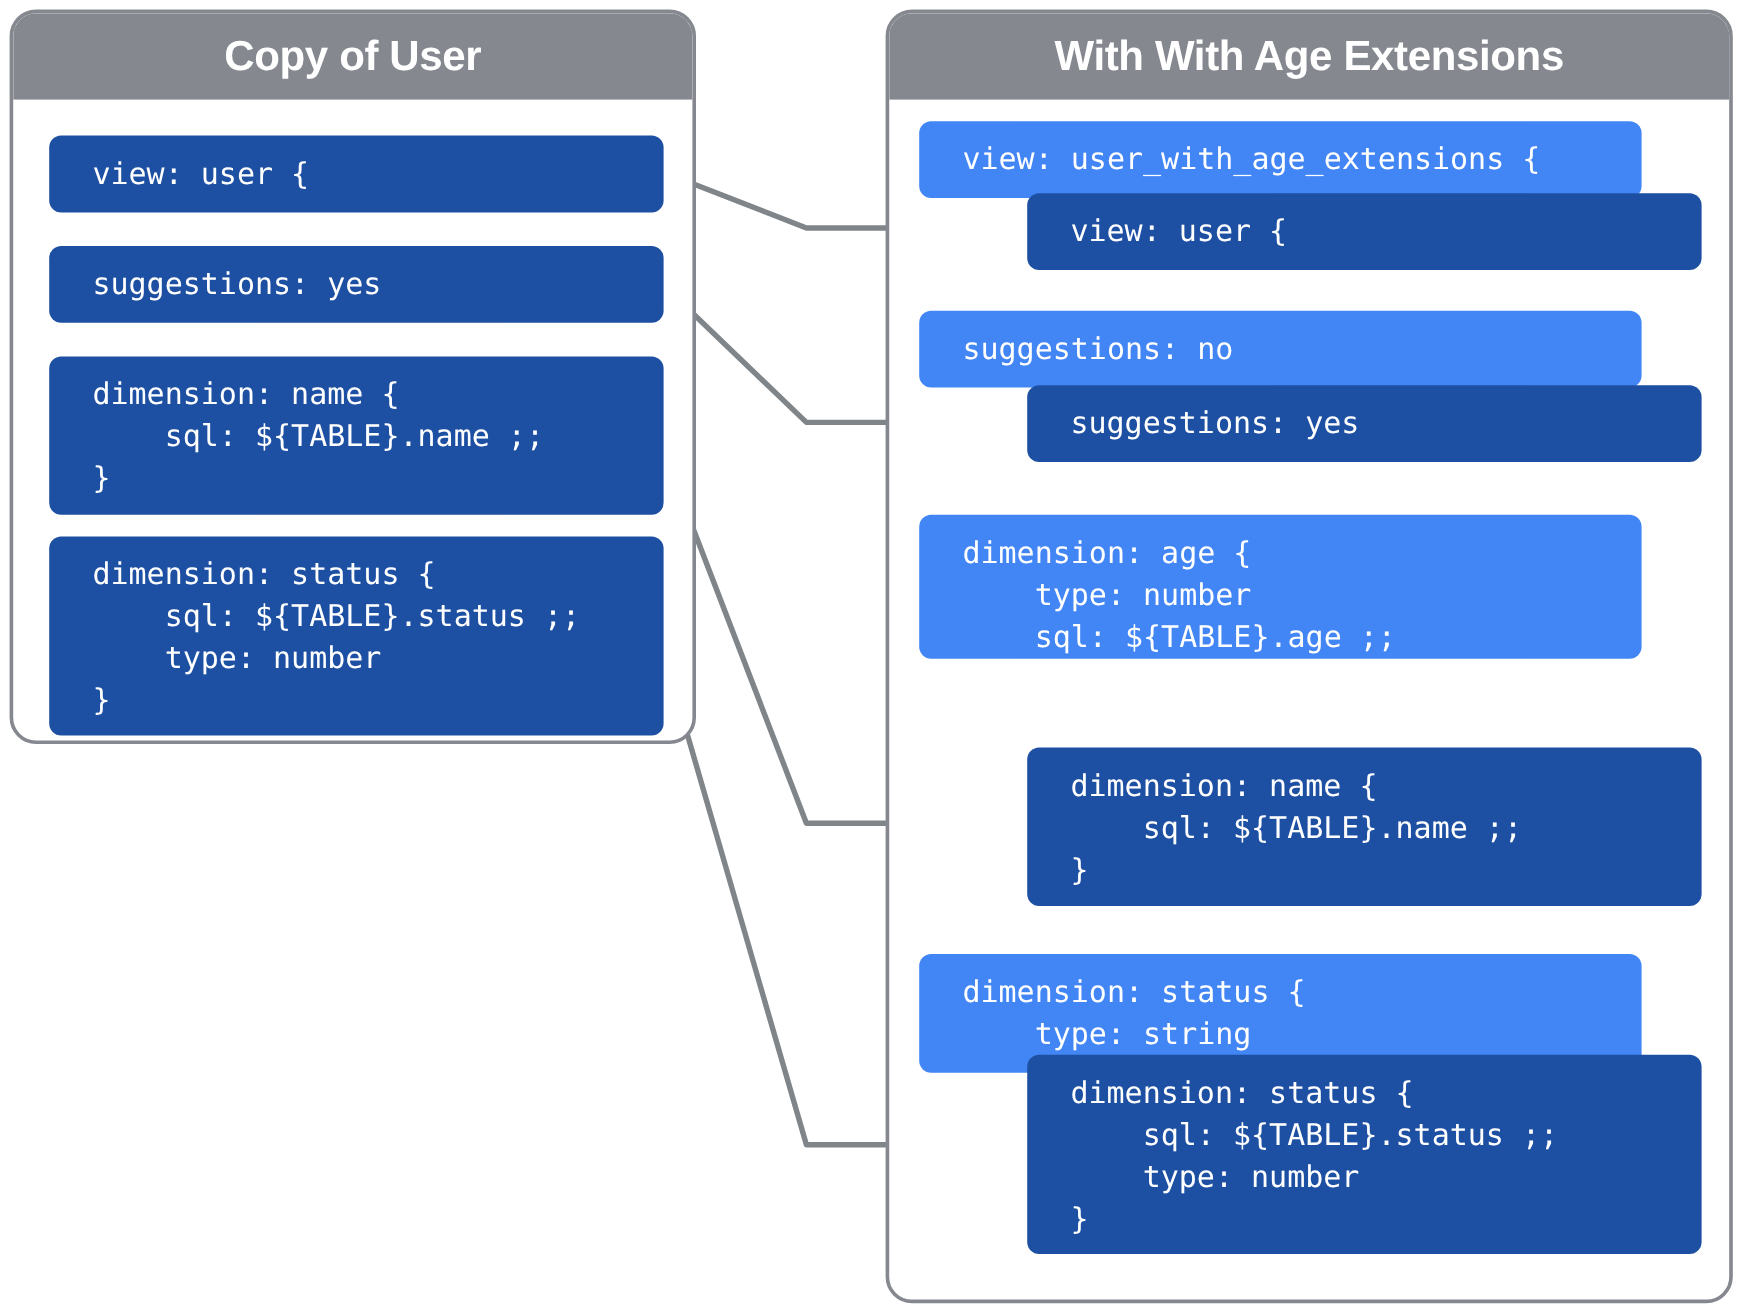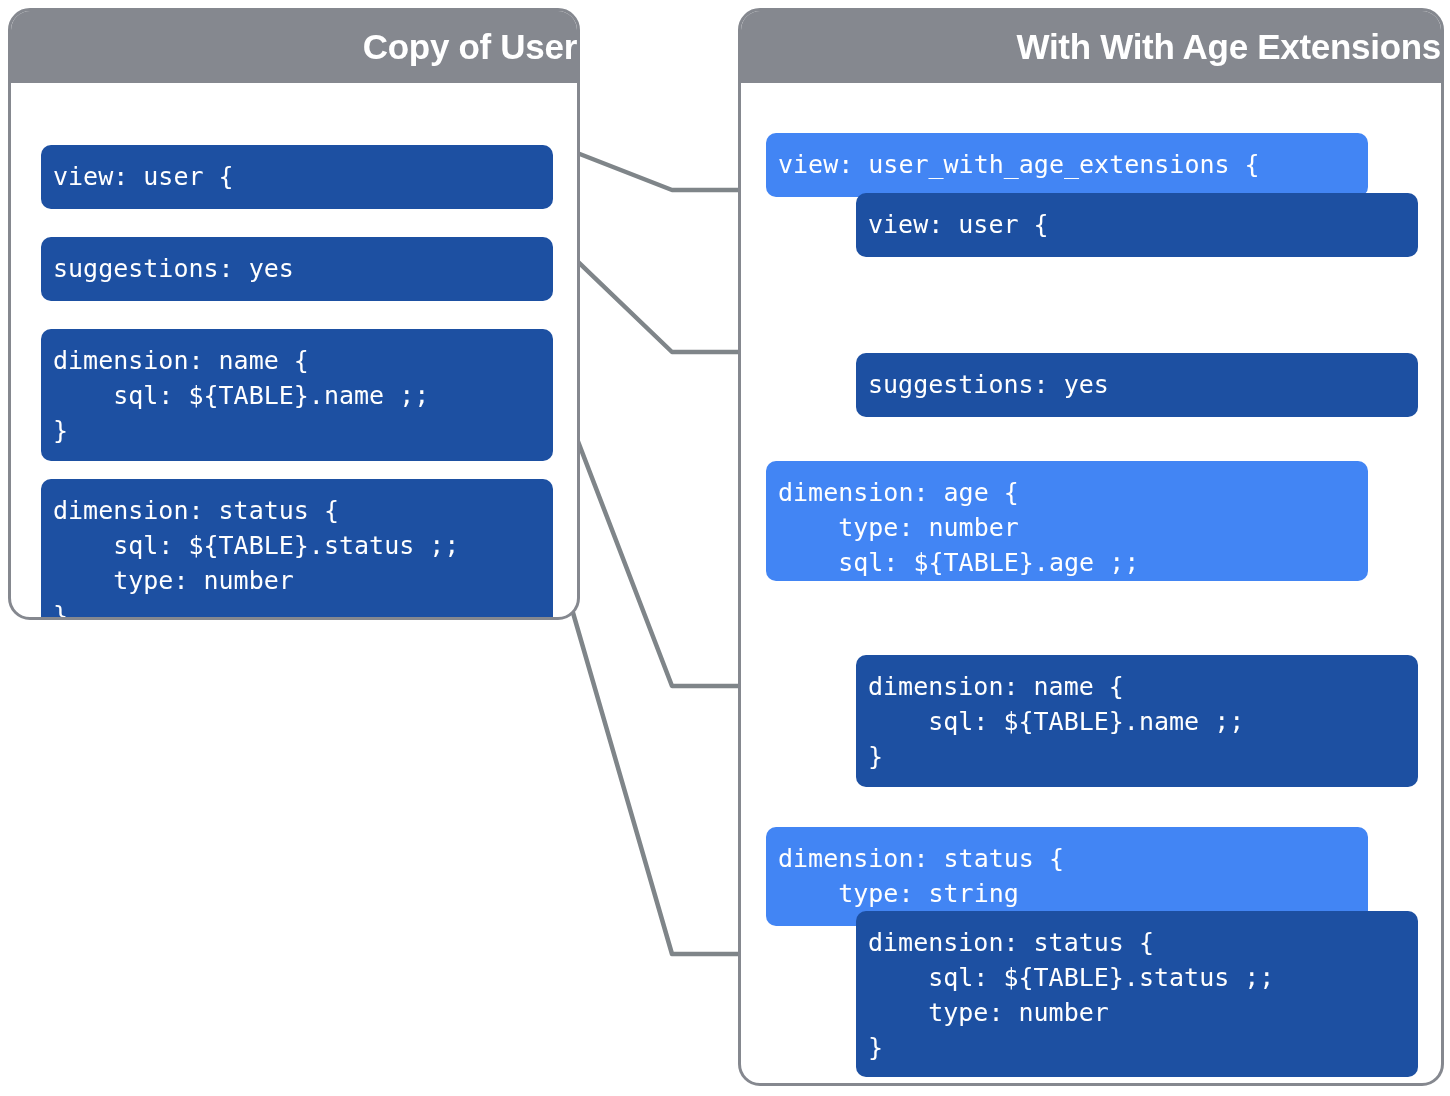--- a/index.html
+++ b/index.html
@@ -27,44 +27,43 @@
   #panel-left  { left: 8px;   top: 8px;  width: 572px; height: 612px; }
   #panel-right { left: 738px; top: 8px;  width: 706px; height: 1078px; }
 
   .panel-header {
     position: absolute;
     left: 0; top: 0; right: 0;
     height: 72px;
     background: #85888f;
     display: flex;
     align-items: center;
-    justify-content: flex-end;
+    justify-content: center;
   }
   .panel-title {
     color: #ffffff;
     font-size: 35px;
     font-weight: 700;
     letter-spacing: -0.3px;
     white-space: nowrap;
     font-family: "Liberation Sans", sans-serif;
   }
 
   
   .code-block {
     position: absolute;
     box-sizing: border-box;
     border-radius: 10px;
     color: #ffffff;
     font-family: "DejaVu Sans Mono", monospace;
     font-size: 25px;
     line-height: 35px;
     white-space: pre;
-    padding: 14px 18px 14px 12px;
+    padding: 14px 18px 14px 36px;
     letter-spacing: 0px;
-    margin-top: 32px;
   }
   .blk-dark  { background: #1d50a2; }
   .blk-light { background: #4285f4; }
 
   
   #connectors {
     position: absolute;
     left: 0; top: 0;
     width: 1450px;
     height: 1096px;
@@ -111,20 +110,21 @@
 
 <div class="panel" id="panel-right">
   <div class="panel-header">
     <div class="panel-title">With With Age Extensions</div>
   </div>
 
   <div class="code-block blk-light" style="left:25px; top:90px; width:602px; height:64px; z-index:1;">view: user_with_age_extensions {</div>
 
   <div class="code-block blk-dark" style="left:115px; top:150px; width:562px; height:64px; z-index:2;">view: user {</div>
 
+  <div class="code-block blk-light" style="left:25px; top:248px; width:602px; height:64px; z-index:1;">suggestions: no</div>
 
   <div class="code-block blk-dark" style="left:115px; top:310px; width:562px; height:64px; z-index:2;">suggestions: yes</div>
 
   <div class="code-block blk-light" style="left:25px; top:418px; width:602px; height:120px; z-index:1;">dimension: age {
     type: number
     sql: ${TABLE}.age ;;
 }</div>
 
   <div class="code-block blk-dark" style="left:115px; top:612px; width:562px; height:132px; z-index:2;">dimension: name {
     sql: ${TABLE}.name ;;

